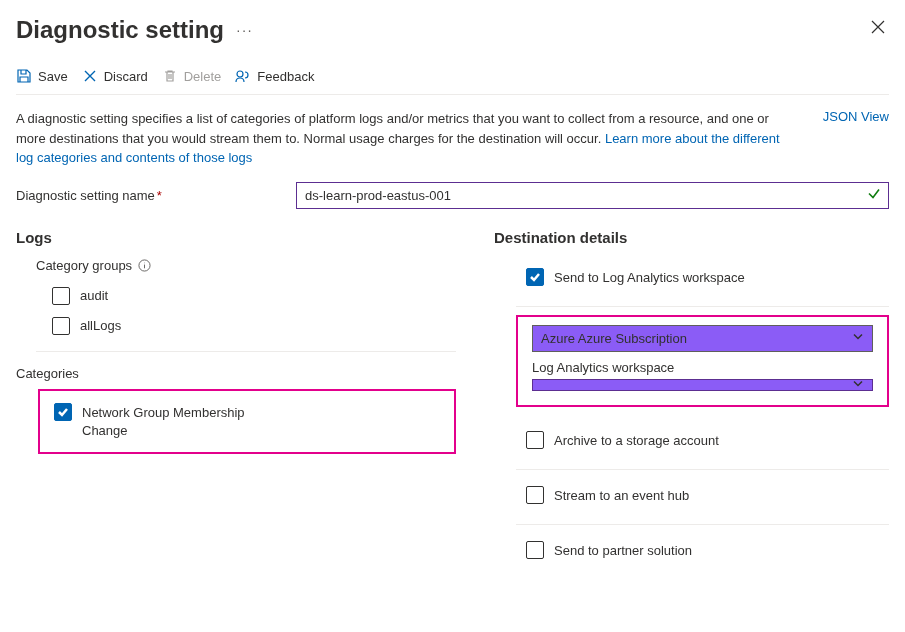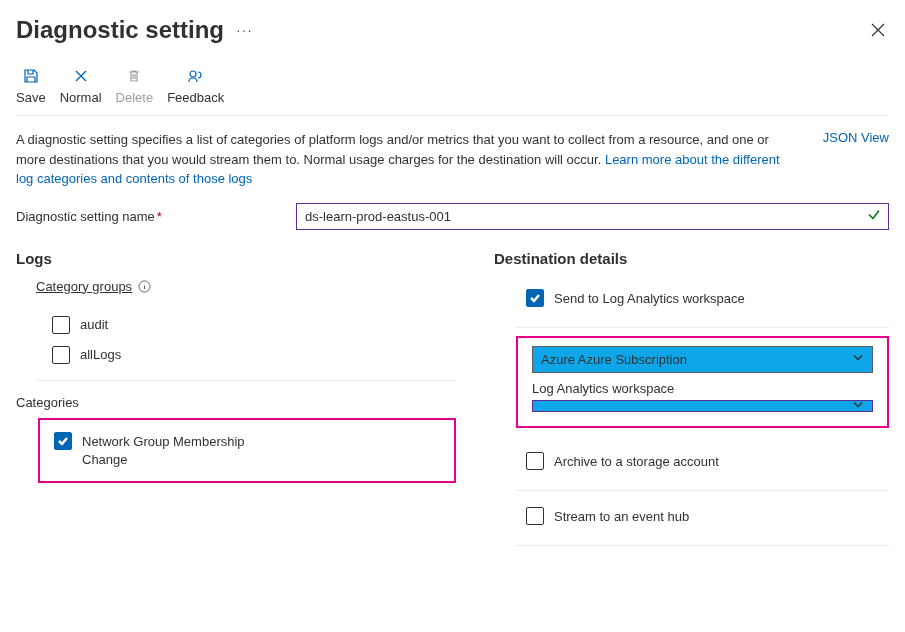--- a/index.html
+++ b/index.html
@@ -7,21 +7,21 @@
     margin: 0;
     padding: 16px;
     font-family: "Segoe UI", -apple-system, BlinkMacSystemFont, sans-serif;
     font-size: 13px;
     color: #323130;
     width: 905px;
     background: #fff;
   }
   .header-row {
     display: flex;
-    align-items: flex-end;
+    align-items: flex-start;
     justify-content: space-between;
     margin-bottom: 16px;
   }
   .header-left { display: flex; align-items: center; gap: 12px;}
   h1.page-title { font-size: 24px; font-weight: 600; margin: 0; }
   .more-dots { font-size: 14px; color: #605e5c; letter-spacing: 1px; cursor: pointer; }
   .close-x svg { width: 14px; height: 14px; stroke: #323130; stroke-width: 1.2; }
   .close-x { cursor: pointer; padding:4px;}
   .toolbar {
     display: flex;
@@ -31,21 +31,20 @@
     border-bottom: 1px solid #edebe9;
     margin-bottom: 14px;
   }
   .toolbar-btn {
     display: inline-flex;
     align-items: center;
     gap: 6px;
     font-size: 13px;
     color: #323130;
     cursor: pointer;
-    flex-direction: column;
   }
   .toolbar-btn.disabled { color: #a19f9d; cursor: default;}
   .toolbar-btn svg { width: 16px; height: 16px; }
   .intro-row { display: flex; align-items: flex-start; gap: 20px; margin-bottom: 14px;}
   .intro-text { flex: 1; line-height: 1.5; color: #323130;}
   .intro-text a.link-inline, a.link-inline { color: #0065b3; text-decoration: none; cursor: pointer;}
   .json-view { color: #0065b3; font-size: 13px; white-space: nowrap; cursor: pointer; margin-left: 8px;}
   .field-row { display: flex; align-items: center; gap: 20px; margin-bottom: 20px;}
   .field-label { width: 260px; font-size: 13px; }
   .req-star { color: #a80000; margin-left:2px;}
@@ -57,21 +56,21 @@
     padding: 5px 28px 5px 8px;
     color: #323130;
     outline: none;
   }
   .text-input.valid { border: 1px solid #5c2e91; }
   .valid-check { position: absolute; right: 8px; top: 50%; transform: translateY(-50%); color: #107c10;}
   .columns { display: flex; gap: 38px; margin-top: 6px;}
   .col-left { width: 440px;}
   .col-right { flex:1;}
   .section-heading { font-size: 15px; font-weight: 600; margin: 0 0 12px 0;}
-  .subsection-label { font-size: 13px; margin: 6px 0 16px 0; display:flex; align-items:center; gap:6px; padding-left:20px;text-decoration:underline;}
+  .subsection-label { font-size: 13px; margin: 6px 0 8px 0; display:flex; align-items:center; gap:6px; padding-left:20px;}
   .info-icon { display:inline-flex; }
   .info-icon svg { width:13px; height:13px; stroke:#605e5c; fill:none;}
   .checkbox-row {
     display: flex; align-items: flex-start; gap: 10px;
     padding: 6px 0 6px 36px;
     font-size: 13px;
   }
   .cb-box {
     width: 18px; height: 18px; border: 1px solid #323130; border-radius: 2px;
     display: inline-flex; align-items: center; justify-content: center; flex-shrink:0;
@@ -90,21 +89,21 @@
   .dest-box {
     margin: 8px 0 14px 22px;
     padding: 8px 14px 14px 14px;
   }
   .dest-field-label { font-size:13px; margin: 8px 0 4px 0;}
   .select-box {
     border: 1px solid #605e5c;
     padding: 5px 28px 5px 8px;
     font-size: 13px;
     position: relative;
-    background:#0ea5e9;
+    background:#8b5cf6;
     cursor: pointer;
   }
   .select-box.sel-alt { border-color:#5c2e91;}
   .caret { position:absolute; right:8px; top:50%; transform:translateY(-50%);}
   .caret svg { width:12px; height:12px; stroke:#323130; stroke-width:1.5; fill:none;}
   .dest-divider { border:none; border-top:1px solid #edebe9; margin: 10px 0 6px 22px;}
   .dest-checkbox-row { display:flex; align-items:center; gap:10px; padding: 10px 0 10px 32px; font-size:13px;}
 </style>
 </head>
 <body>
@@ -125,21 +124,21 @@
   <span class="toolbar-btn">
     <svg viewBox="0 0 16 16">
         <path d="M2 2 h9 l3 3 v9 h-12 z M5 2 v4 h5 v-4 M4 14 v-5 h8 v5" fill="none" stroke="#0065b3" stroke-width="1.2"></path>
       </svg>
     <span>Save</span>
   </span>
   <span class="toolbar-btn">
     <svg viewBox="0 0 16 16">
         <path d="M3 3 L13 13 M13 3 L3 13" fill="none" stroke="#0065b3" stroke-width="1.4"></path>
       </svg>
-    <span>Normal</span>
+    <span>Discard</span>
   </span>
   <span class="toolbar-btn disabled">
     <svg viewBox="0 0 16 16">
         <path d="M3 4 h10 M5 4 v9 h6 v-9 M6 4 v-1 h4 v1 M7 6 v5 M9 6 v5" fill="none" stroke="#a19f9d" stroke-width="1.2"></path>
       </svg>
     <span>Delete</span>
   </span>
   <span class="toolbar-btn">
     <svg viewBox="0 0 16 16">
         <circle cx="5" cy="6" r="3" fill="none" stroke="#0065b3" stroke-width="1.2"></circle>
@@ -243,15 +242,19 @@
       <span class="cb-label">Archive to a storage account</span>
     </div>
     <hr class="dest-divider">
 
     <div class="dest-checkbox-row">
       <span class="cb-box"></span>
       <span class="cb-label">Stream to an event hub</span>
     </div>
     <hr class="dest-divider">
 
+    <div class="dest-checkbox-row">
+      <span class="cb-box"></span>
+      <span class="cb-label">Send to partner solution</span>
+    </div>
   </div>
 
 </div>
 
 </body></html>

